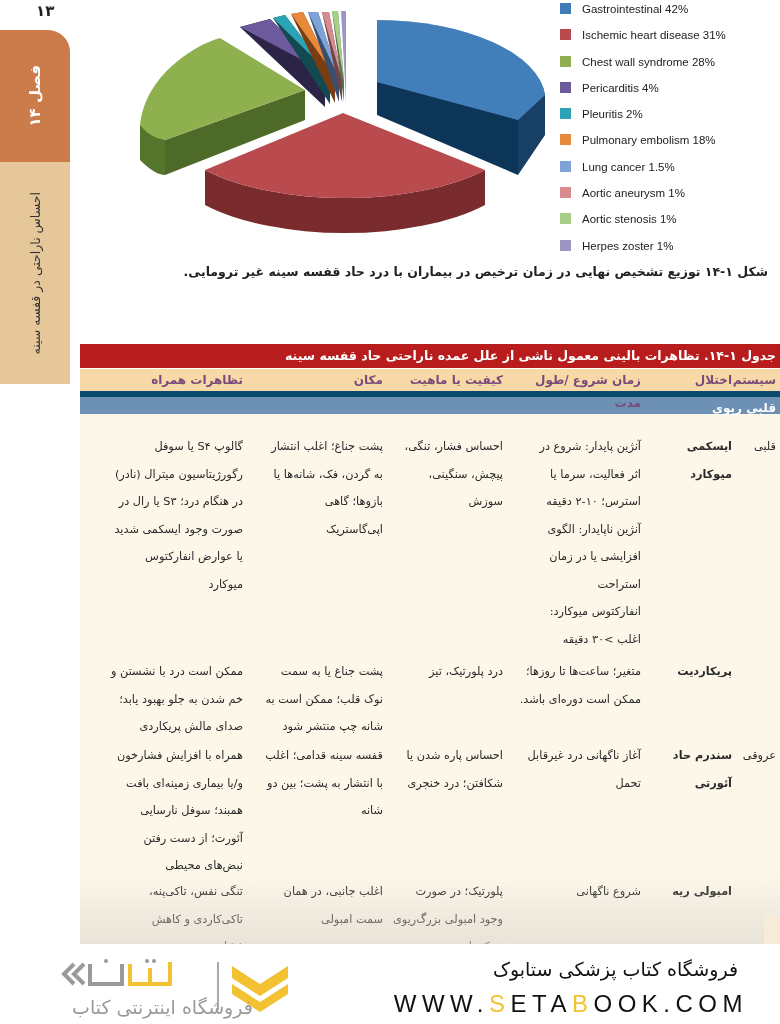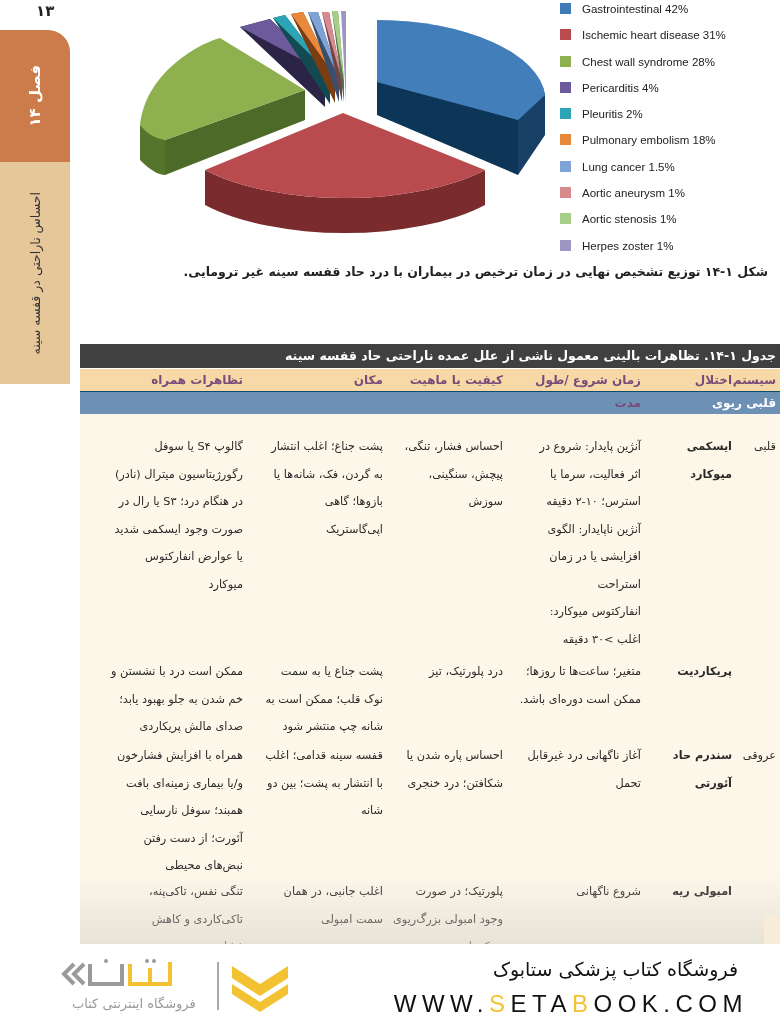--- a/index.html
+++ b/index.html
@@ -27,23 +27,23 @@
   .chart-wrap { position: absolute; left: 125px; top: 0; width: 420px; height: 250px; }
   .legend { position: absolute; left: 560px; top: 3px; width: 215px; }
   .legend-item { display: flex; height: 26.3px; font-family: "Liberation Sans", sans-serif; font-size: 11.5px; color: #222; }
   .legend-swatch { width: 11px; height: 11px; margin-right: 11px; flex: 0 0 11px; }
 
   .figure-caption {
     position: absolute; right: 12px; top: 264px; direction: rtl; font-size: 12.5px; font-weight: bold; color: #222; white-space: nowrap;
   }
 
   .table-wrap { position: absolute; left: 80px; top: 344px; width: 700px; height: 600px; direction: rtl; background: #fdf7ea; overflow: hidden; }
-  .table-title { height: 24px; background: #404040; color: #fff; font-weight: bold; font-size: 12.5px; line-height: 24px; padding-right: 4px; }
+  .table-title { height: 24px; background: #b91c1c; color: #fff; font-weight: bold; font-size: 12.5px; line-height: 24px; padding-right: 4px; }
   .table-header { display: flex; height: 23px; background: #f6d9a6; font-weight: bold; font-size: 12px; line-height: 23px; color: #7a4a7a; border-top: 1px solid #fff; }
-  .group-row { height: 23px; background: #6d90b5; color: #fff; font-weight: bold; font-size: 12px; line-height: 23px; padding-right: 4px; border-top: 1px solid #0c4a6e; }
+  .group-row { height: 23px; background: #6d90b5; color: #fff; font-weight: bold; font-size: 12px; line-height: 23px; padding-right: 4px; border-top: 6px solid #0c4a6e; }
 
   .c-system { width: 48px; padding-right: 4px; }
   .c-disorder { width: 83px; }
   .c-onset { width: 140px; padding-right: 8px; }
   .c-quality { width: 120px; padding-right: 6px; }
   .c-location { width: 140px; padding-right: 6px; }
   .c-assoc { width: 169px; padding-right: 6px; }
 
   .table-body { font-size: 11.3px; line-height: 27.5px; color: #2a2a2a; }
   .t-row { display: flex; }
@@ -55,21 +55,21 @@
   .row-pe { height: 100px; }
 
   .bottom-fade { position: absolute; left: 0; right: 0; bottom: 0; height: 70px; background: linear-gradient(to bottom, rgba(253,247,234,0), rgba(215,210,200,0.55)); pointer-events: none; }
 
   .footer { position: absolute; left: 0; top: 944px; width: 780px; height: 80px; background: #fff; }
   .footer-store-name { position: absolute; right: 42px; top: 14px; direction: rtl; font-size: 19px; color: #111; }
   .footer-url { position: absolute; right: 32px; top: 46px; font-family: "Liberation Sans", sans-serif; font-size: 24px; letter-spacing: 5.5px; color: #111; }
   .footer-url .hl { color: #f3c232; }
   .logo-wrap { position: absolute; left: 60px; top: 12px; width: 250px; height: 60px; }
   .logo-divider { position: absolute; left: 157px; top: 6px; width: 1.5px; height: 48px; background: #aaa; }
-  .logo-subtitle { position: absolute; left: 12px; top: 40px; direction: rtl; font-size: 13px; color: #9a9a9a; }
+  .logo-subtitle { position: absolute; left: 12px; top: 40px; direction: rtl; font-size: 19px; color: #9a9a9a; }
   .right-strip { position: absolute; right: 0; top: 915px; width: 16px; height: 109px; background: #f6ecd8; }
 </style>
 </head>
 <body>
 
 <div class="page-number">۱۳</div>
 
 <div class="side-tab-chapter">
   <span>فصل ۱۴</span>
 </div>

